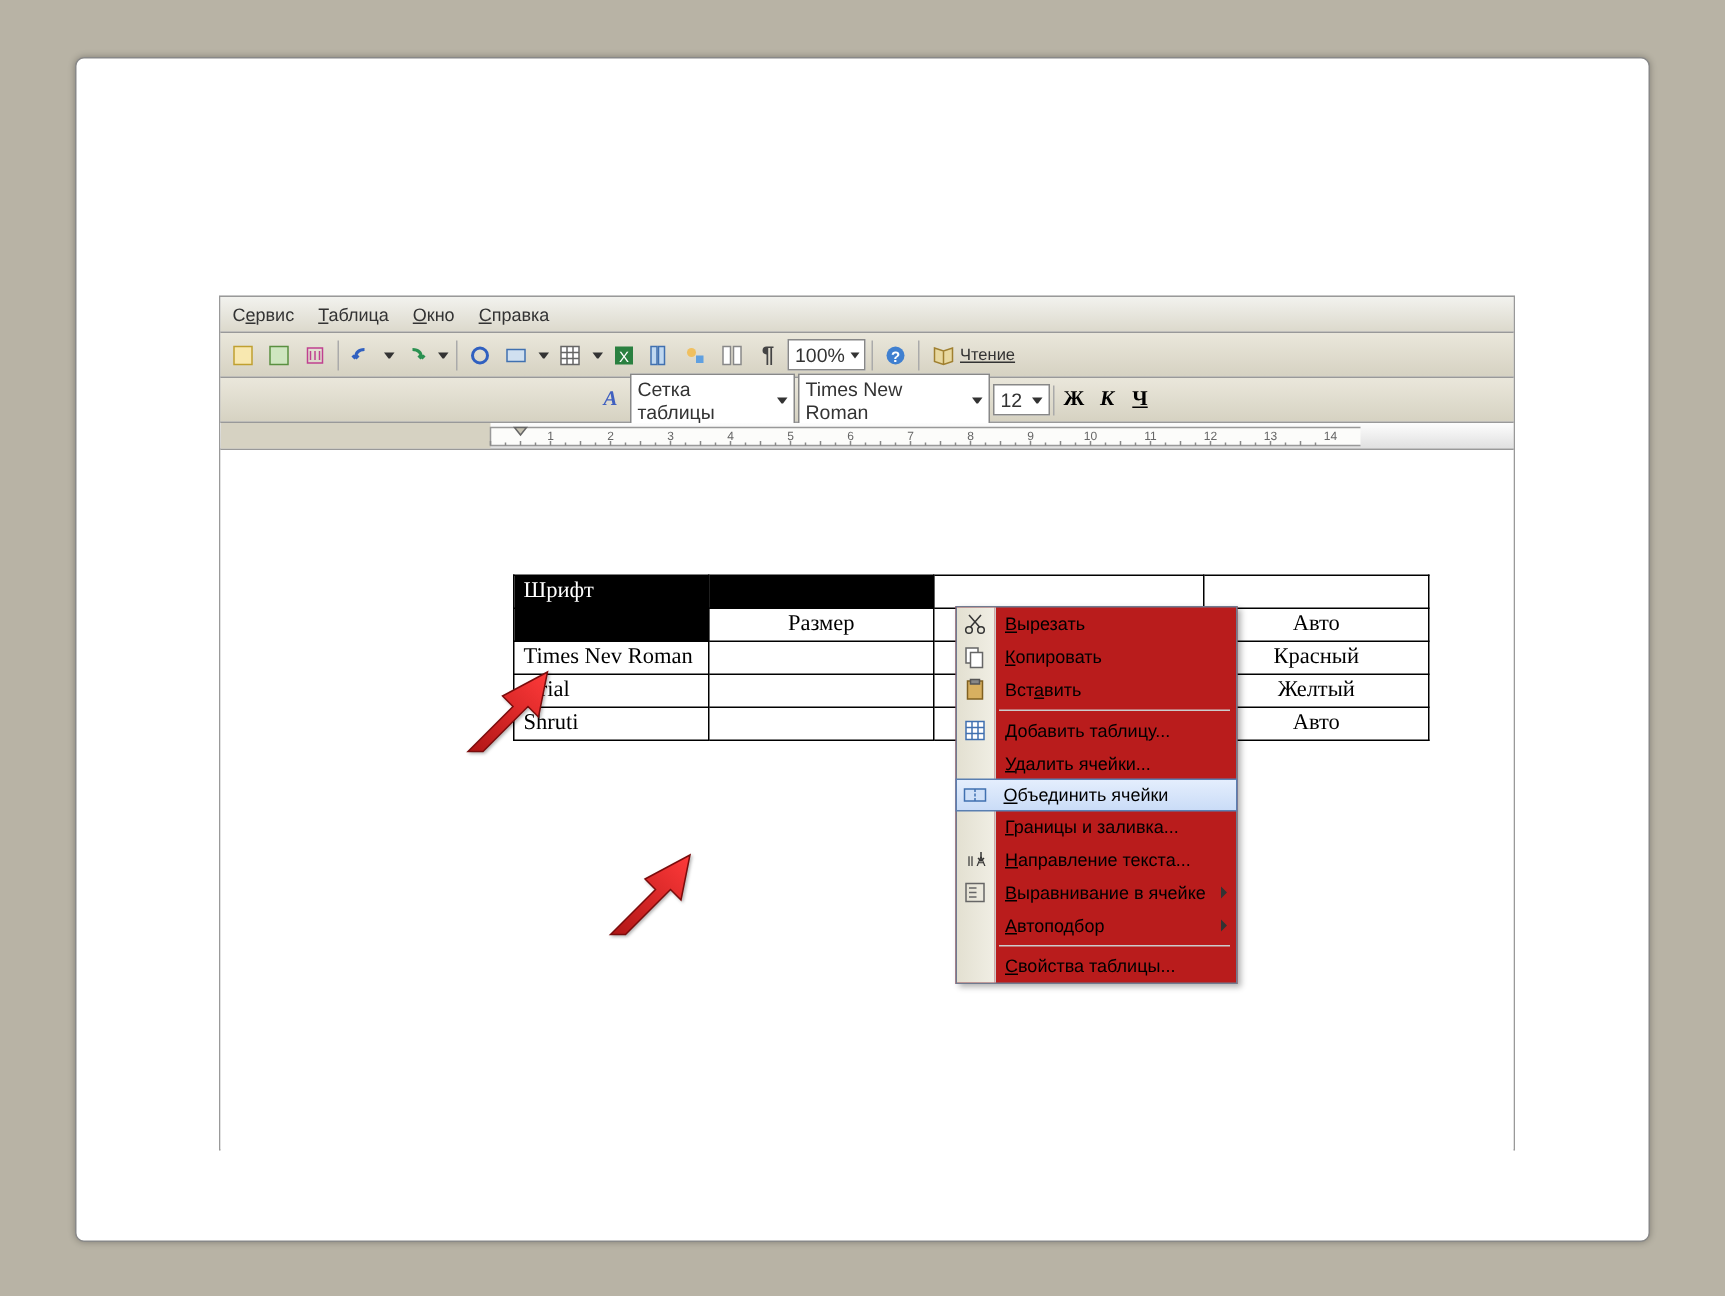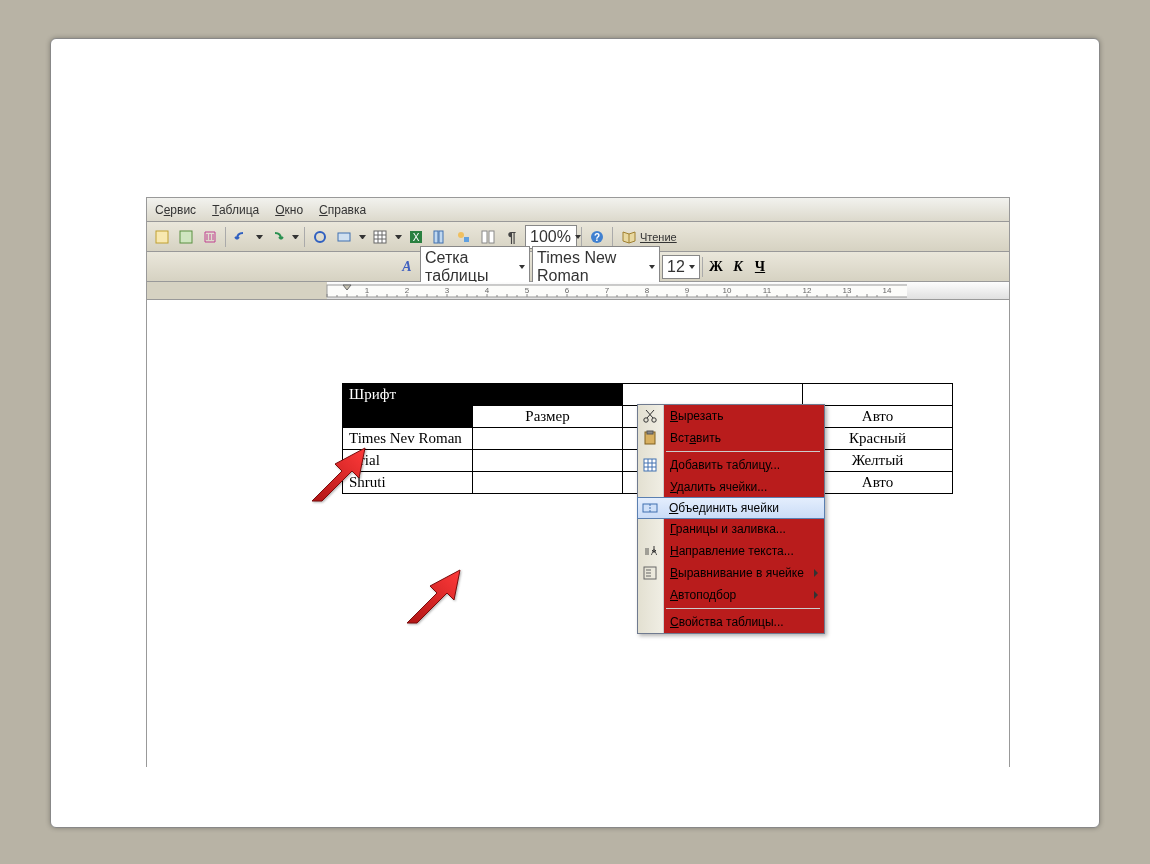--- a/index.html
+++ b/index.html
@@ -111,21 +111,21 @@
     width: 16px;
     height: 16px;
   }
   .tb-sep {
     width: 1px;
     height: 20px;
     background: #aaa;
     margin: 0 2px;
   }
   .tb-dropdown {
-    font-size: 16px;
+    font-size: 13px;
     color: #333;
     background: #fff;
     border: 1px solid #888;
     padding: 2px 4px;
     display: flex;
     align-items: center;
     gap: 4px;
     cursor: pointer;
   }
   .dropdown-arrow {
@@ -549,20 +549,29 @@
               <circle cx="12" cy="12" r="2.2" fill="none" stroke="#333"></circle>
               <line x1="5" y1="10" x2="12" y2="2" stroke="#333"></line>
               <line x1="11" y1="10" x2="4" y2="2" stroke="#333"></line>
             </svg>
           </span>
         <span><u>В</u>ырезать</span>
       </div>
       <div class="cm-item">
         <span class="cm-icon">
             <svg viewBox="0 0 16 16">
+              <rect x="2" y="2" width="8" height="10" fill="#fff" stroke="#666"></rect>
+              <rect x="5" y="5" width="8" height="10" fill="#fff" stroke="#666"></rect>
+            </svg>
+          </span>
+        <span><u>К</u>опировать</span>
+      </div>
+      <div class="cm-item">
+        <span class="cm-icon">
+            <svg viewBox="0 0 16 16">
               <rect x="3" y="2" width="10" height="12" fill="#d8b060" stroke="#806020"></rect>
               <rect x="5" y="1" width="6" height="3" fill="#888" stroke="#555"></rect>
             </svg>
           </span>
         <span>Вст<u>а</u>вить</span>
       </div>
       <div class="cm-sep"></div>
       <div class="cm-item">
         <span class="cm-icon">
             <svg viewBox="0 0 16 16">

